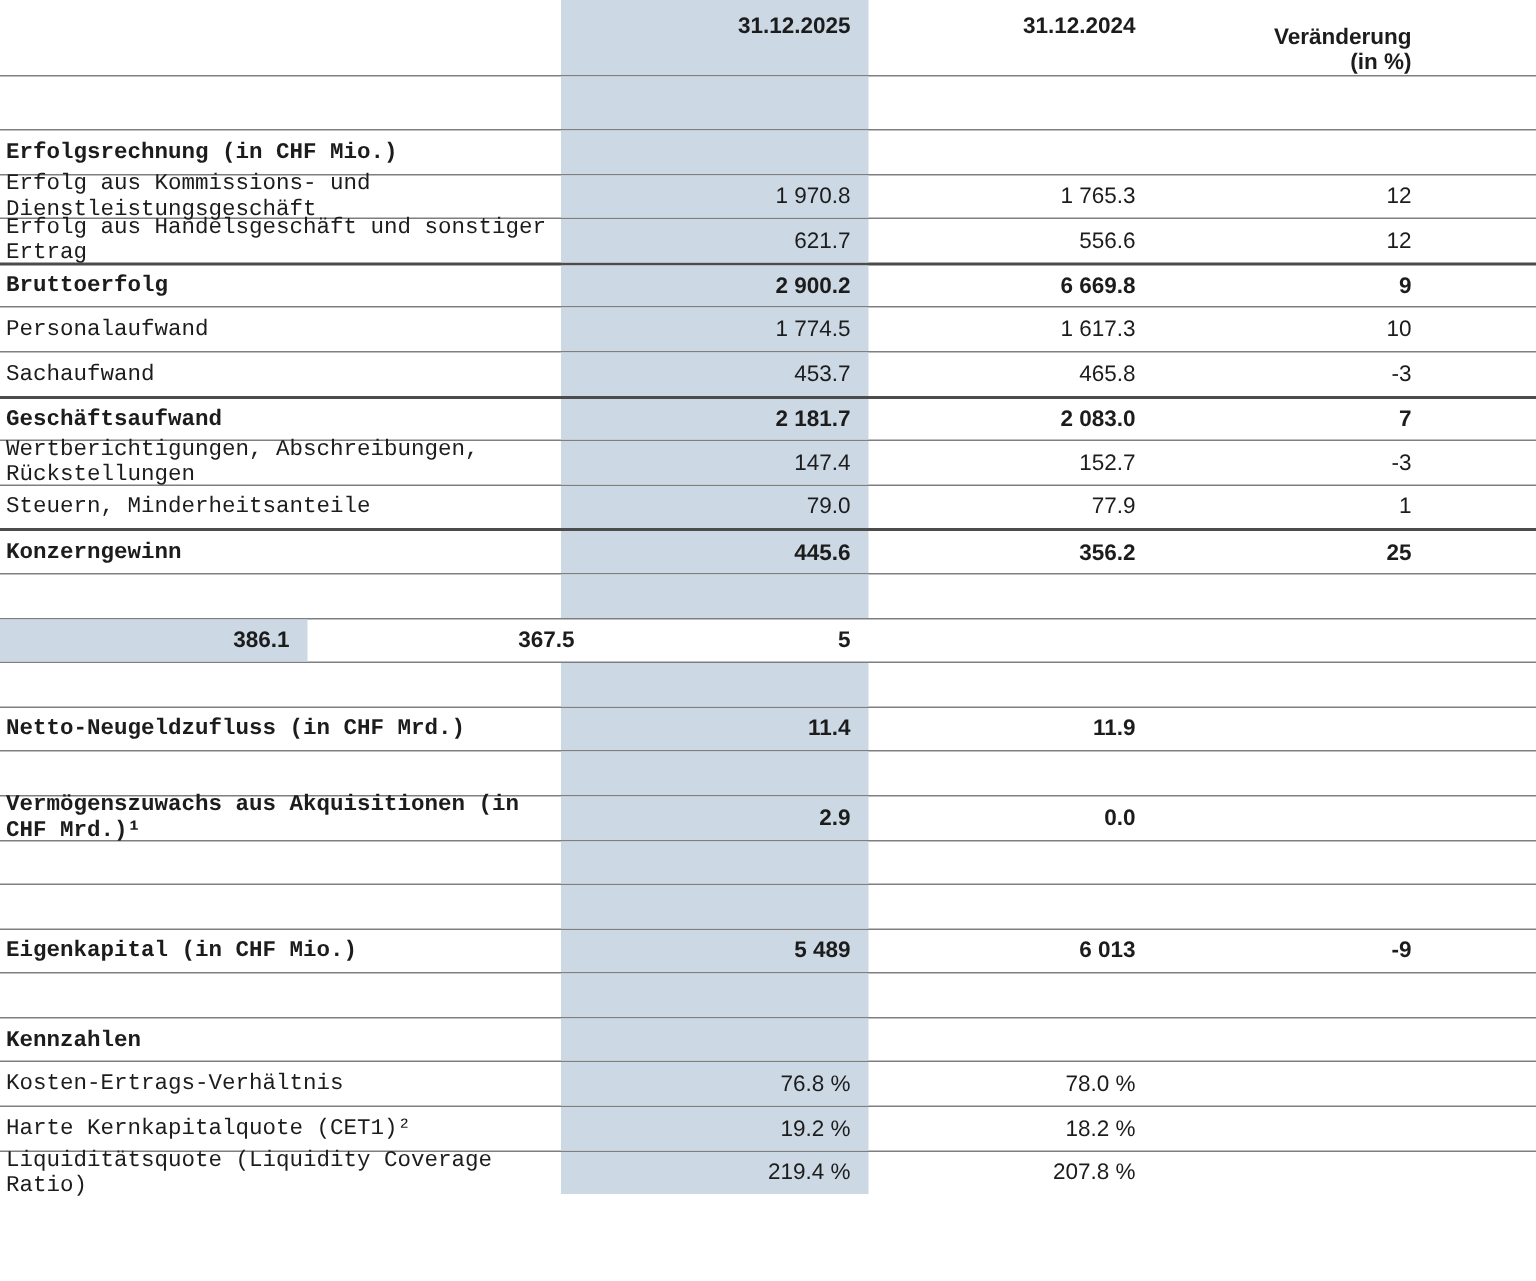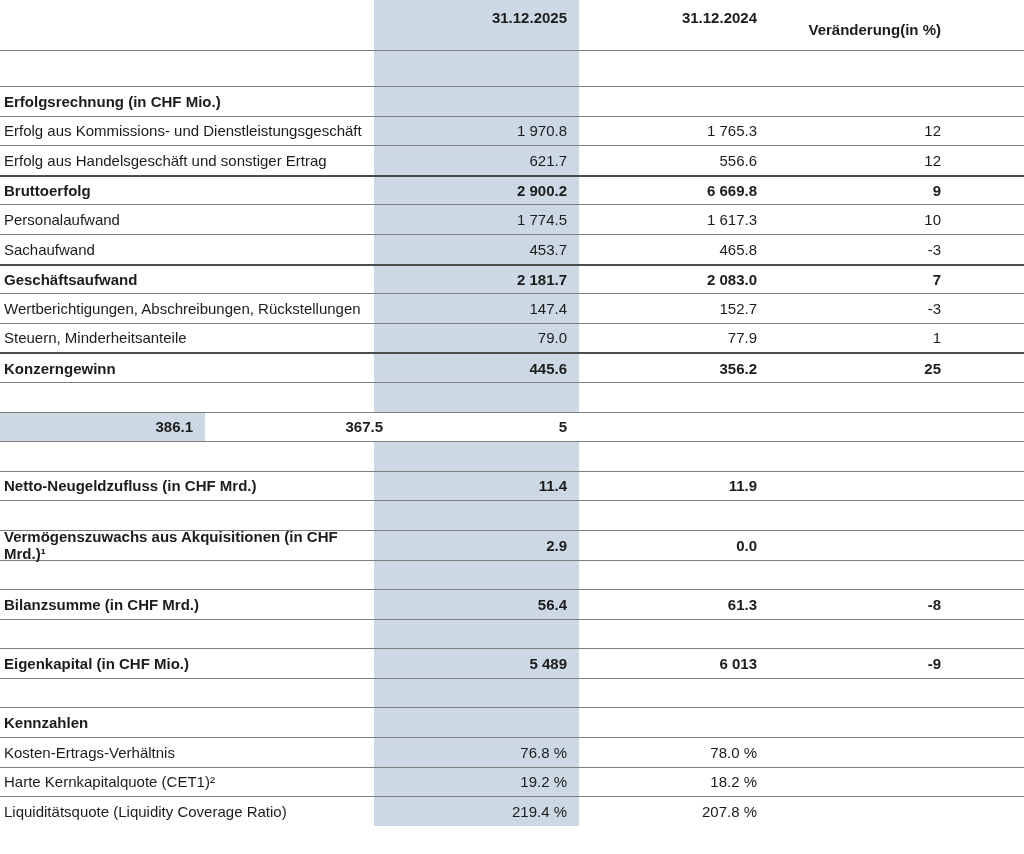--- a/index.html
+++ b/index.html
@@ -16,27 +16,27 @@
     font-family: "Liberation Sans", "DejaVu Sans", sans-serif;
     color: var(--ink);
   }
   .table { width: 1024px; }
   .row { display: flex; width: 1024px; border-top: 1px solid var(--line); }
   .row.header-row { border-top: none; height: 50px; }
   .row.data, .row.section, .row.spacer { height: 29.6px; }
   .row.spacer.tall { height: 36px; }
   .row.strong { border-top: 2px solid var(--line-strong); }
   .cell { display: flex; align-items: center; font-size: 15px; line-height: 1.15; }
-  .cell.label  { width: 374px; padding-left: 4px; justify-content: flex-start; }
+  .cell.label  { width: 374px; padding-left: 4px; justify-content: flex-start; font-family: Liberation Mono, monospace; }
   .cell.c2025  { width: 205px; padding-right: 12px; justify-content: flex-end; background: var(--hl); }
   .cell.c2024  { width: 178px; padding-right: 0px;  justify-content: flex-end; }
   .cell.change { width: 186px; padding-right: 2px;  justify-content: flex-end; }
   .row.bold .cell, .row.section .cell.label { font-weight: 700; }
   .header-row .cell { align-items: flex-start; padding-top: 9px; font-weight: 700; }
-  .header-row .cell.change { flex-direction: row; align-items: center; }
+  .header-row .cell.change { flex-direction: column; align-items: flex-end; }
   .header-row .cell.change div { text-align: right; }
 </style>
 </head>
 <body>
 
 <div class="table">
   <div class="row header-row">
     <div class="cell label"></div>
     <div class="cell c2025">31.12.2025</div>
     <div class="cell c2024">31.12.2024</div>
@@ -146,26 +146,20 @@
         <div class="cell c2025">2.9</div>
         <div class="cell c2024">0.0</div>
         <div class="cell change"></div>
       </div>
       <div class="row spacer">
         <div class="cell label"></div>
         <div class="cell c2025"></div>
         <div class="cell c2024"></div>
         <div class="cell change"></div>
       </div>
-      <div class="row data bold">
-        <div class="cell label">Bilanzsumme (in CHF Mrd.)</div>
-        <div class="cell c2025">56.4</div>
-        <div class="cell c2024">61.3</div>
-        <div class="cell change">-8</div>
-      </div>
       <div class="row spacer">
         <div class="cell label"></div>
         <div class="cell c2025"></div>
         <div class="cell c2024"></div>
         <div class="cell change"></div>
       </div>
       <div class="row data bold">
         <div class="cell label">Eigenkapital (in CHF Mio.)</div>
         <div class="cell c2025">5 489</div>
         <div class="cell c2024">6 013</div>

